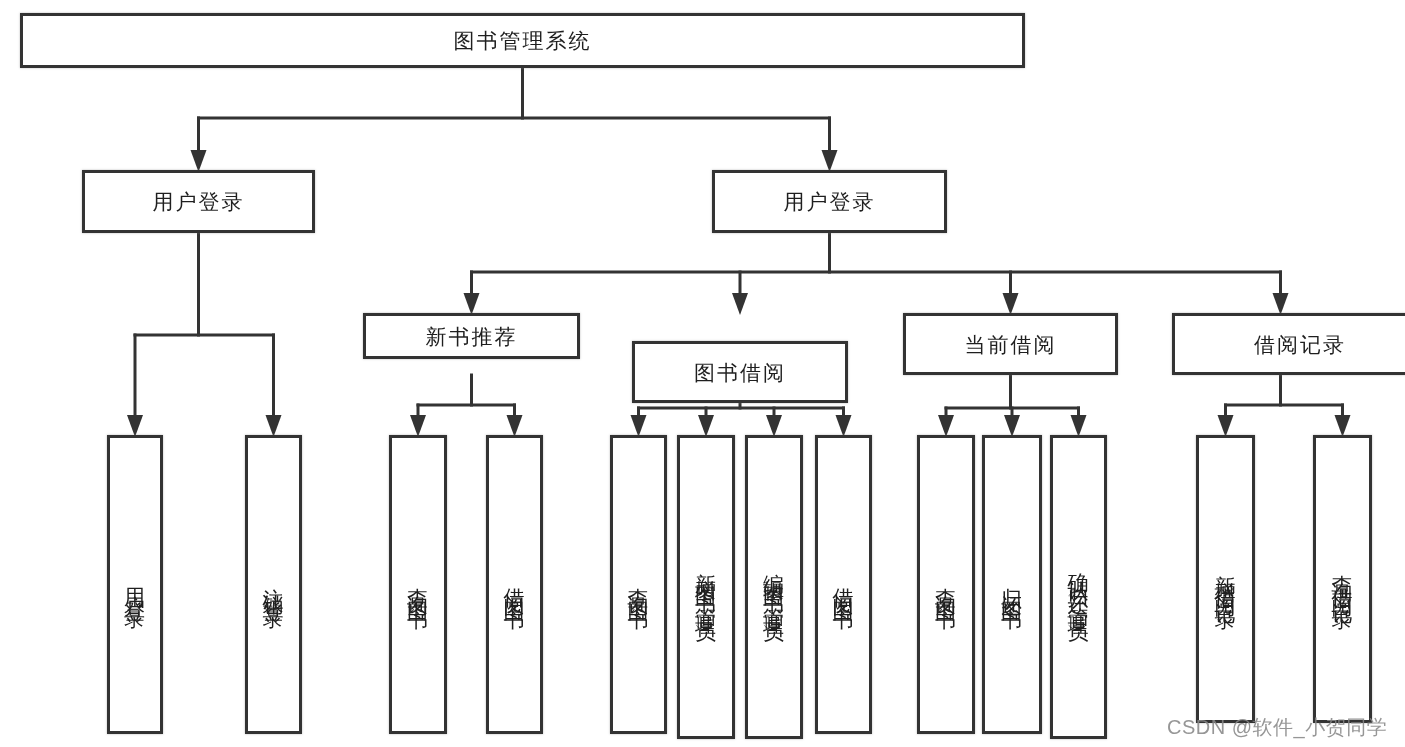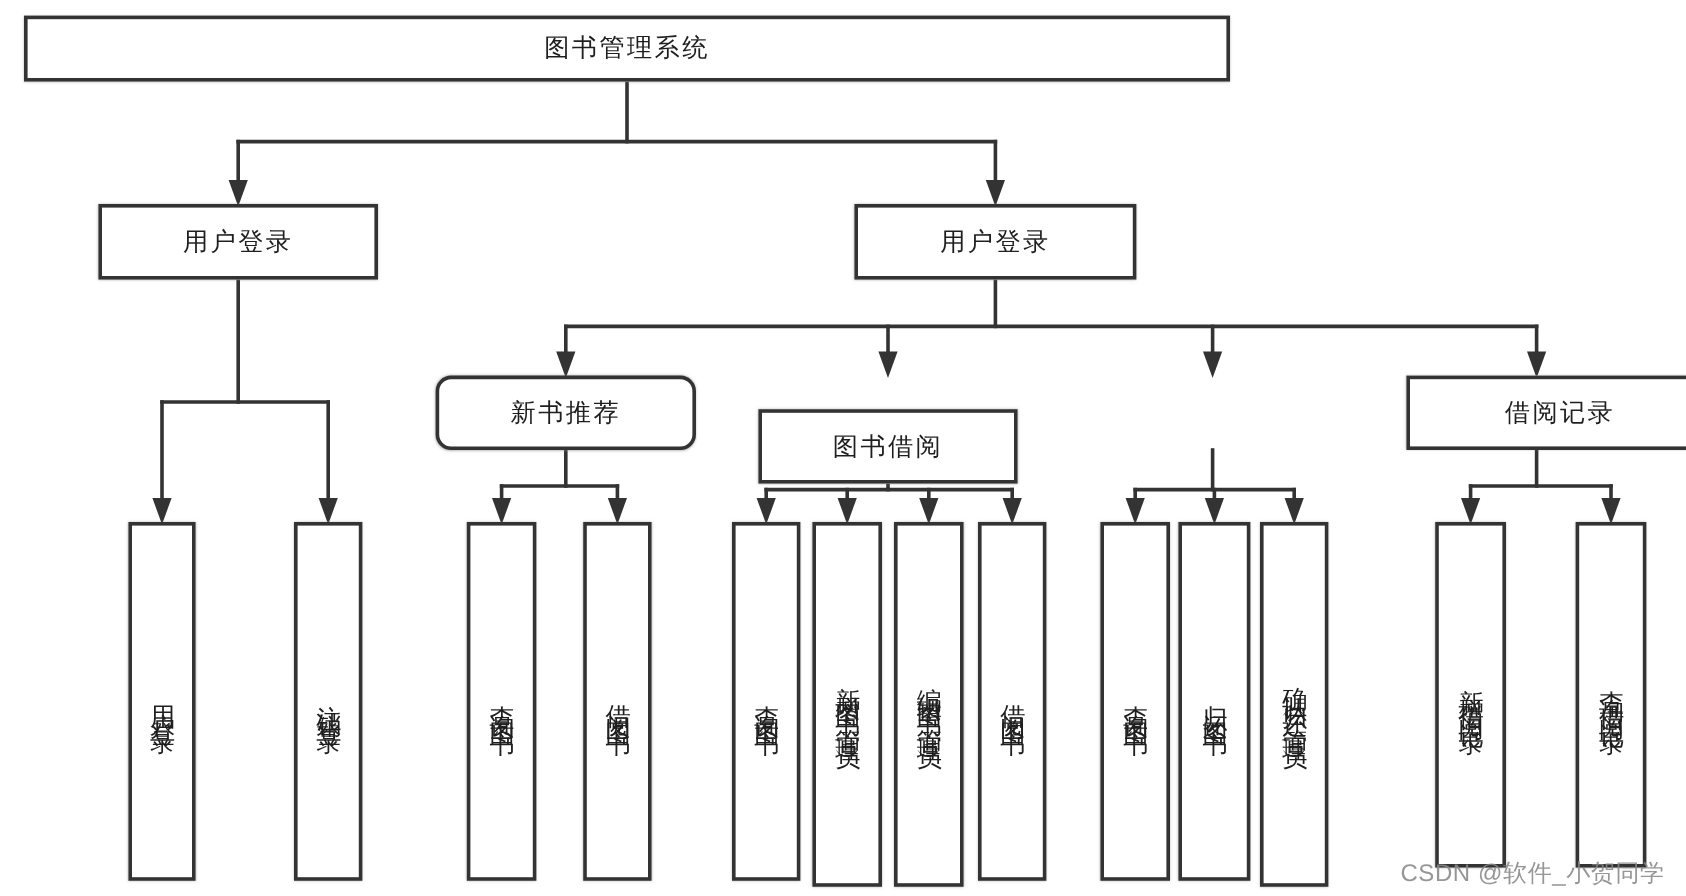--- a/index.html
+++ b/index.html
@@ -120,25 +120,28 @@
   <div class="watermark">CSDN @软件_小贺同学</div>
 <div class="node h" style="left: 20px; top: 13px; width: 1005px; height: 55px;">
       <span class="label">图书管理系统</span>
     </div>
     <div class="node h" style="left: 82px; top: 170px; width: 233px; height: 63px;">
       <span class="label">用户登录</span>
     </div>
     <div class="node h" style="left: 712px; top: 170px; width: 235px; height: 63px;">
       <span class="label">用户登录</span>
     </div>
-    <div class="node h" style="left: 363px; top: 313px; width: 217px; height: 62px; border-radius: 13px;">
+    <div class="node h" style="left: 363px; top: 313px; width: 217px; height: 46px;">
       <span class="label">新书推荐</span>
     </div>
     <div class="node h" style="left: 632px; top: 313px; width: 216px; height: 62px; margin-top: 28px;">
       <span class="label">图书借阅</span>
+    </div>
+    <div class="node h" style="left: 903px; top: 313px; width: 215px; height: 62px;">
+      <span class="label">当前借阅</span>
     </div>
     <div class="node h" style="left: 1172px; top: 313px; width: 256px; height: 62px;">
       <span class="label">借阅记录</span>
     </div>
     <div class="node v" style="left: 107px; top: 435px; width: 56px; height: 299px;">
       <span class="label">用户登录</span>
     </div>
     <div class="node v" style="left: 245px; top: 435px; width: 57px; height: 299px;">
       <span class="label">注销登录</span>
     </div>

